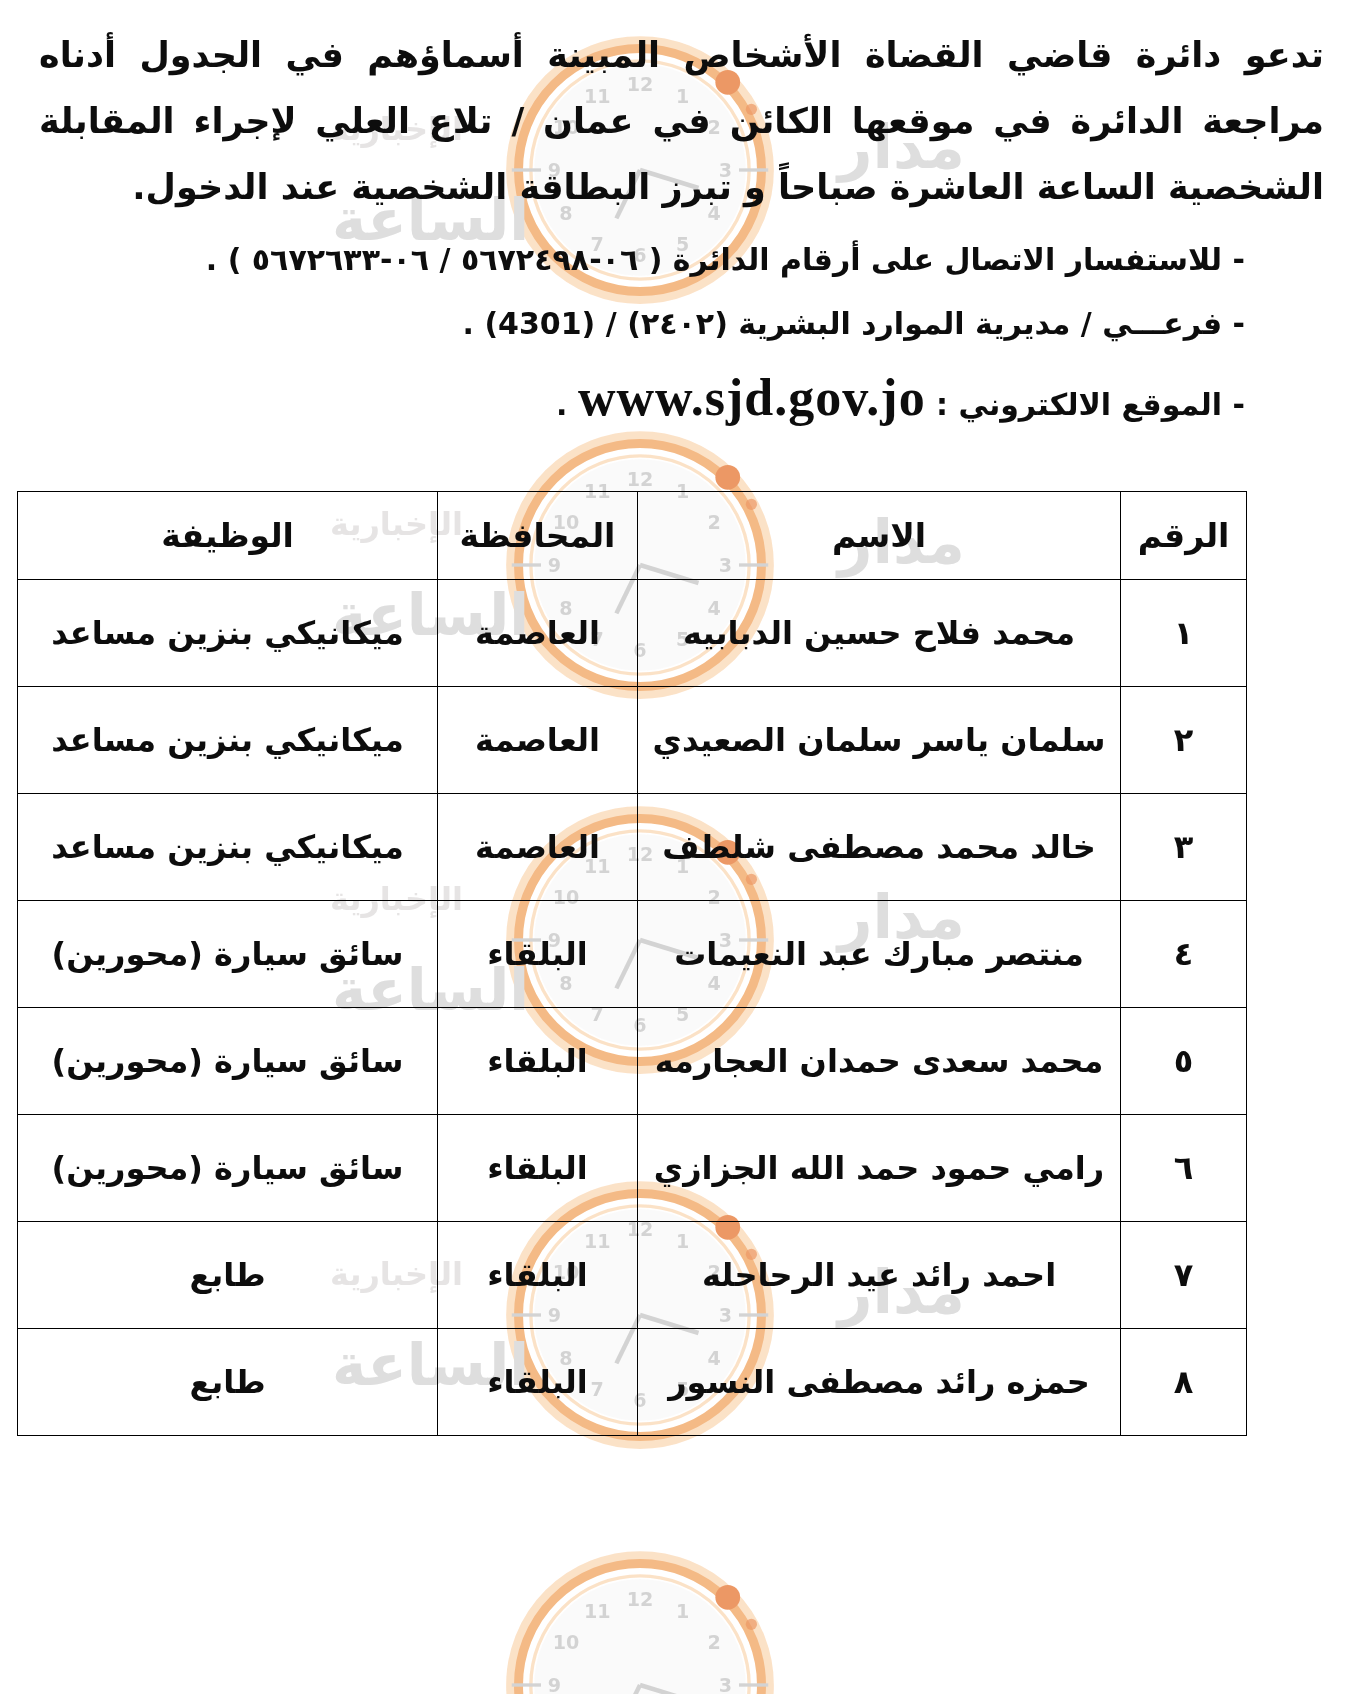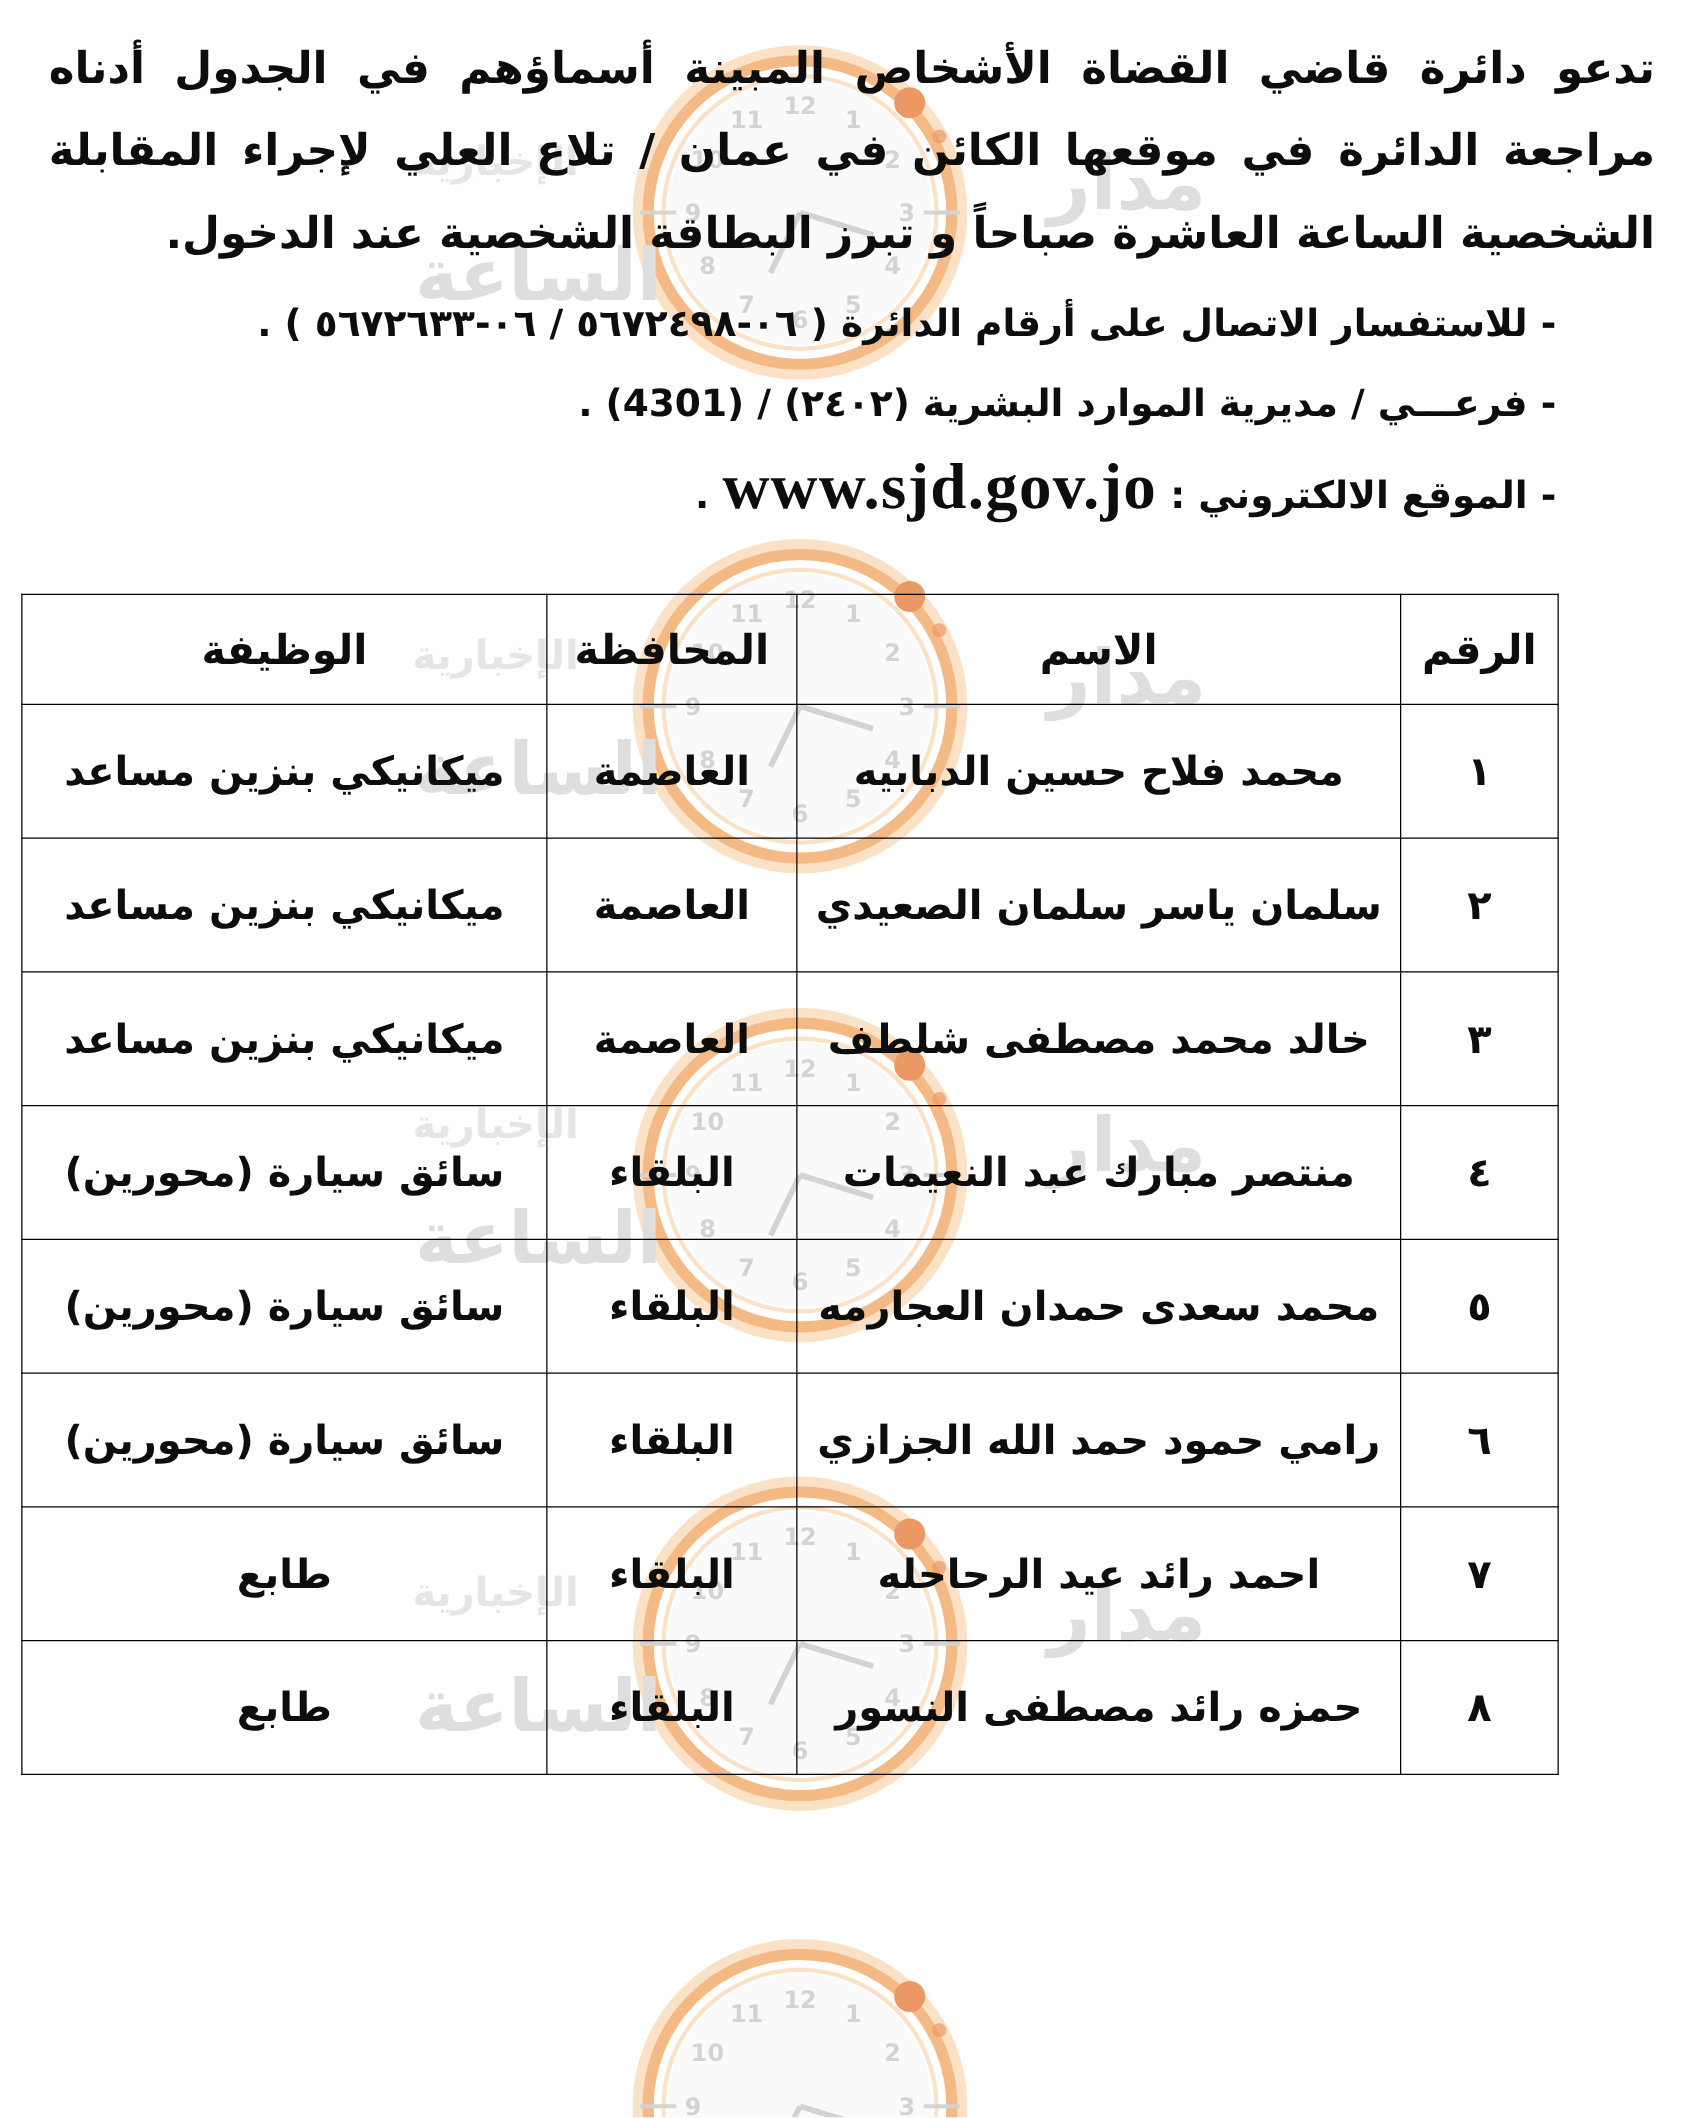--- a/index.html
+++ b/index.html
@@ -32,21 +32,21 @@
     font-weight: bold;
     line-height: 66px;
     text-align: justify;
   }
   .note {
     margin: 16px 95px 0 0;
     font-size: 30px;
     font-weight: bold;
     line-height: 48px;
   }
-  .note-website { margin-top: 10px; line-height: 64px; }
+  .note-website { margin-top: 10px; line-height: 80px; }
   .url {
     font-family: "Liberation Serif", serif;
     font-size: 52px;
     font-weight: bold;
     letter-spacing: 1px;
     unicode-bidi: embed;
     direction: ltr;
   }
   .heading {
     margin: 32px 93px 0 0;

